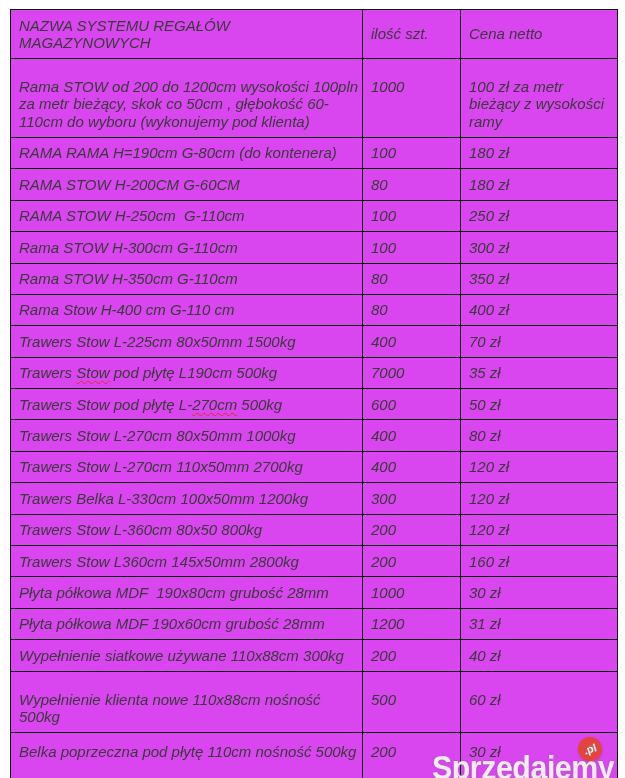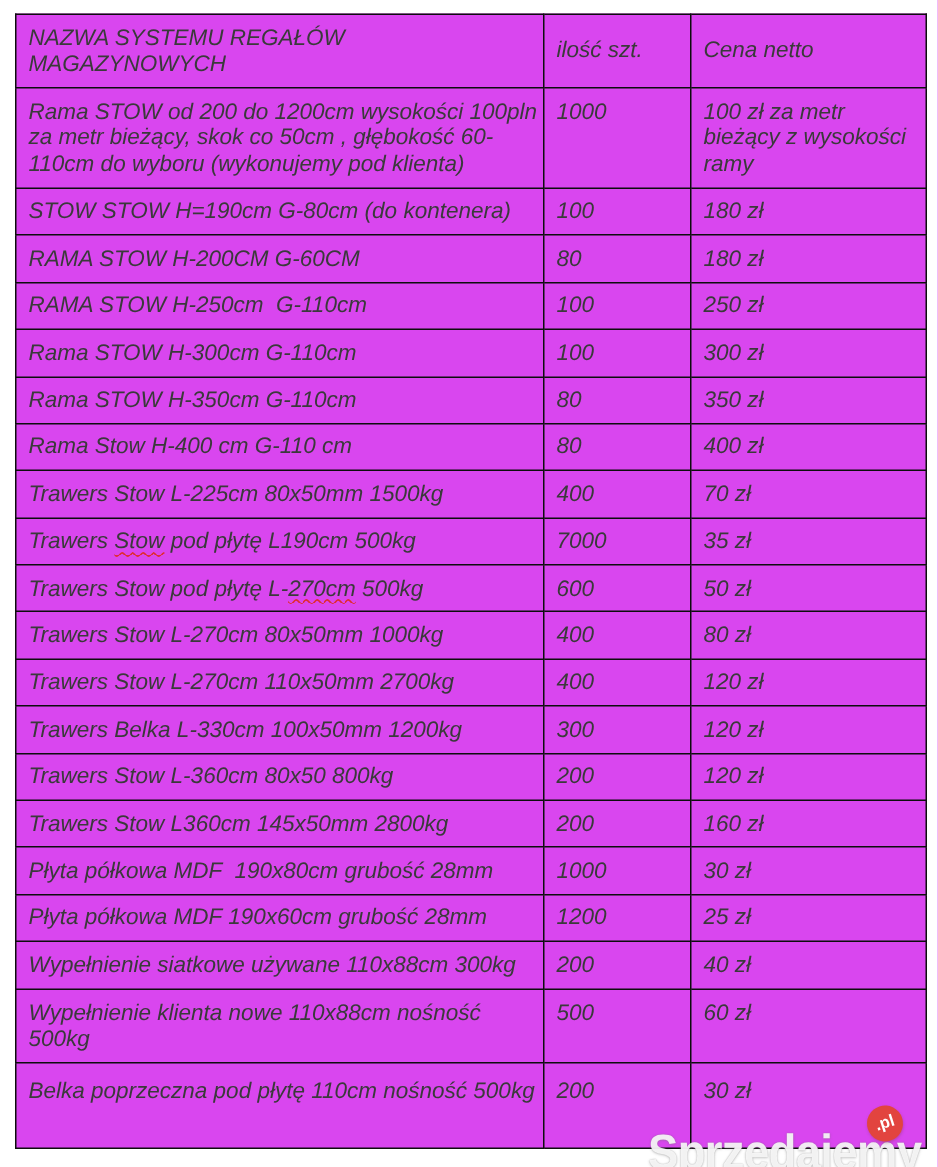--- a/index.html
+++ b/index.html
@@ -32,21 +32,21 @@
     font-size:15px;
     line-height:1.16;
     font-weight:400;
     text-align:left;
     vertical-align:middle;
     color:var(--text-color);
     padding:6.5px 3px 6.5px 8px;
   }
   .price-table thead th{height:33px;}
   .price-table td.c-name{white-space:pre-wrap;}
-  .price-table tr.tall td{padding-top:7px;padding-bottom:7px;vertical-align:top;}
+  .price-table tr.tall td{padding-top:19px;padding-bottom:7px;vertical-align:top;}
   .price-table tr.last td{padding-top:10px;padding-bottom:28px;}
   .misspelled{
     text-decoration-line:underline;
     text-decoration-style:wavy;
     text-decoration-color:var(--spell-color);
     text-decoration-thickness:1px;
     text-underline-offset:2px;
     text-decoration-skip-ink:none;
   }
   
@@ -90,21 +90,21 @@
           <th>Cena netto</th>
         </tr>
       </thead>
       <tbody>
           <tr class="tall">
             <td class="c-name">Rama STOW od 200 do 1200cm wysokości 100pln za metr bieżący, skok co 50cm , głębokość 60-110cm do wyboru (wykonujemy pod klienta)</td>
             <td>1000</td>
             <td>100 zł za metr bieżący z wysokości ramy</td>
           </tr>
           <tr>
-            <td class="c-name">STOW STOW H=190cm G-80cm (do kontenera)</td>
+            <td class="c-name">RAMA RAMA H=190cm G-80cm (do kontenera)</td>
             <td>100</td>
             <td>180 zł</td>
           </tr>
           <tr>
             <td class="c-name">RAMA STOW H-200CM G-60CM</td>
             <td>80</td>
             <td>180 zł</td>
           </tr>
           <tr>
             <td class="c-name">RAMA STOW H-250cm  G-110cm</td>
@@ -167,21 +167,21 @@
             <td>160 zł</td>
           </tr>
           <tr>
             <td class="c-name">Płyta półkowa MDF  190x80cm grubość 28mm</td>
             <td>1000</td>
             <td>30 zł</td>
           </tr>
           <tr>
             <td class="c-name">Płyta półkowa MDF 190x60cm grubość 28mm</td>
             <td>1200</td>
-            <td>25 zł</td>
+            <td>31 zł</td>
           </tr>
           <tr>
             <td class="c-name">Wypełnienie siatkowe używane 110x88cm 300kg</td>
             <td>200</td>
             <td>40 zł</td>
           </tr>
           <tr class="tall">
             <td class="c-name">Wypełnienie klienta nowe 110x88cm nośność 500kg</td>
             <td>500</td>
             <td>60 zł</td>

